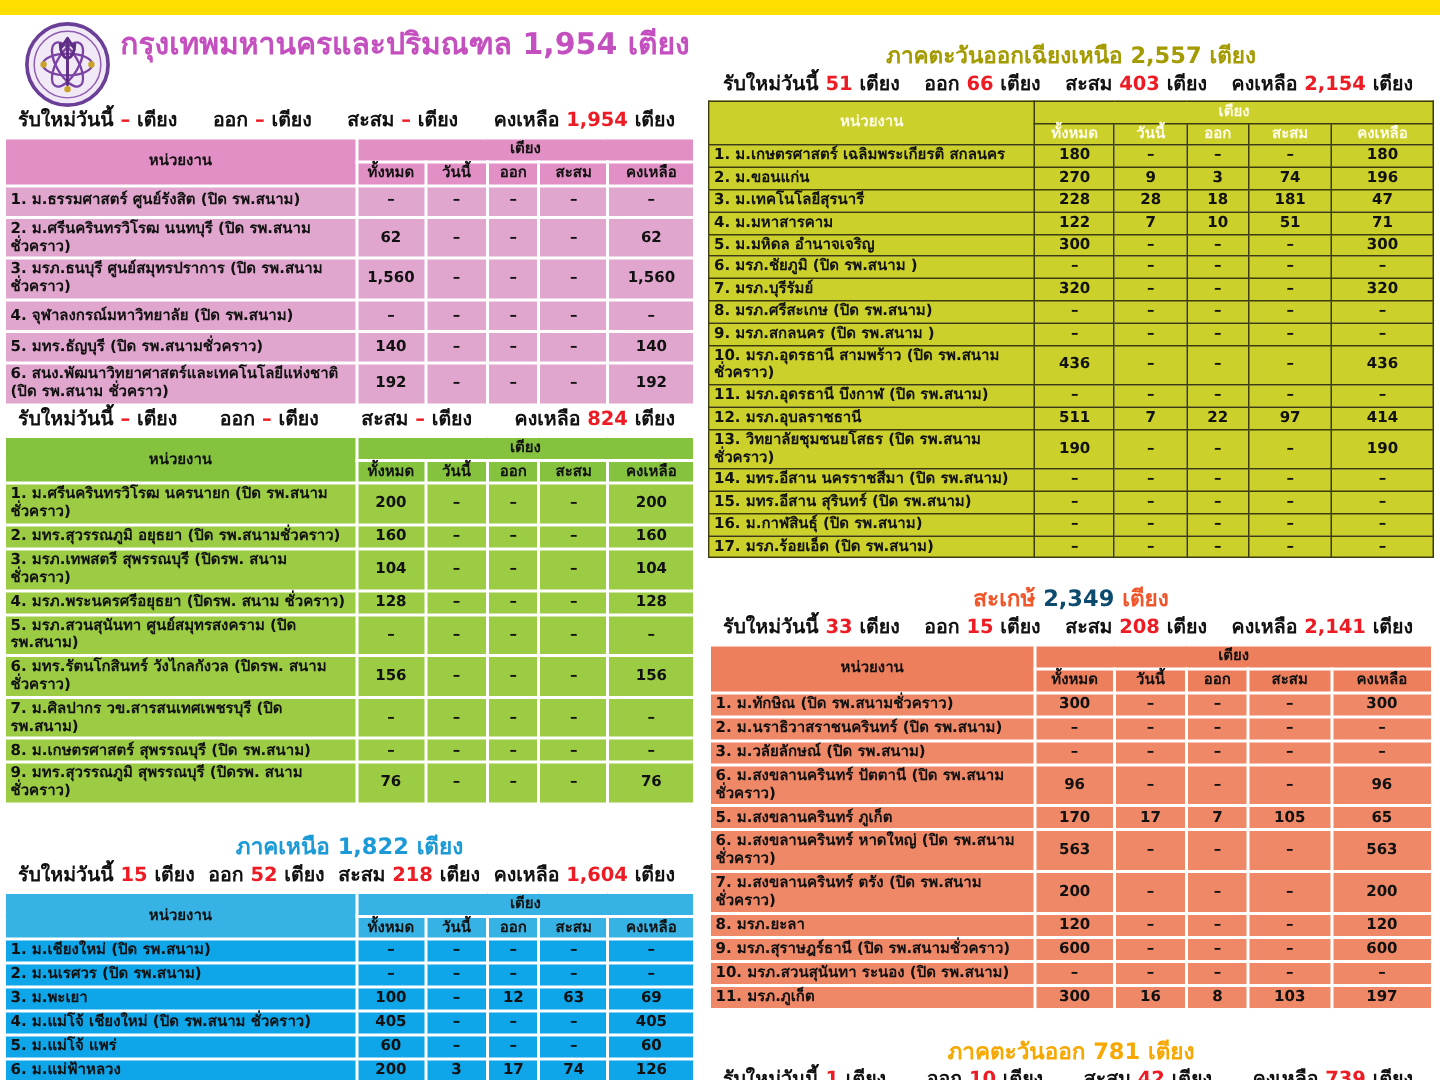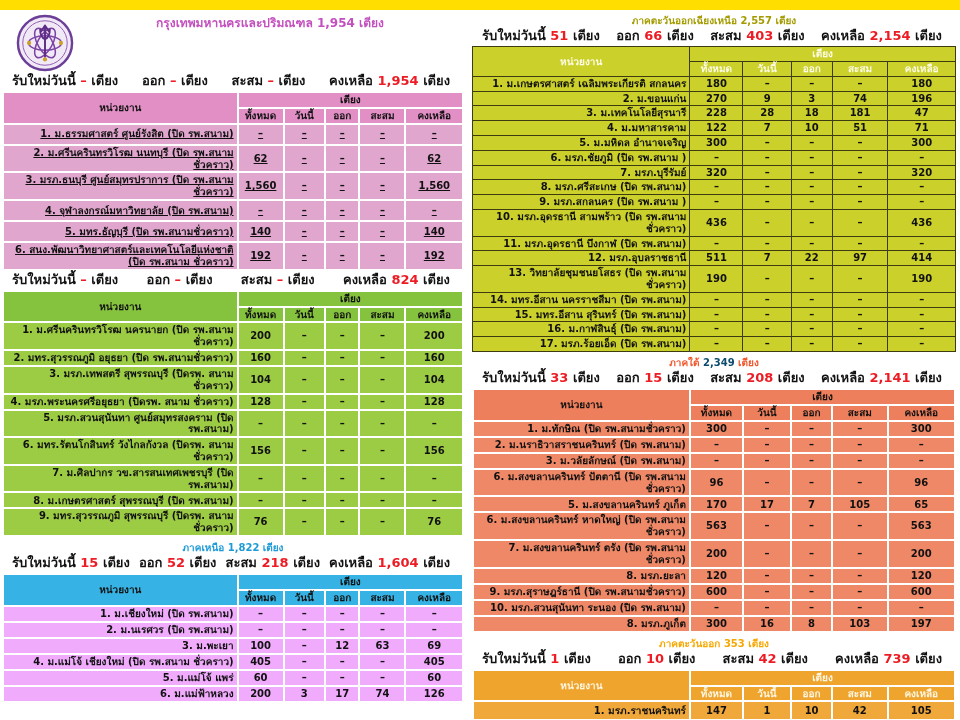--- a/index.html
+++ b/index.html
@@ -10,56 +10,56 @@
   .topbar{height:10px;background:#FFDE00;}
   .wrap{display:flex;}
   .col-left{width:462px;padding:0 2px 0 2px;}
   .col-right{width:484px;padding:0 4px 0 6px;}
 
   
   .hdr{display:flex;align-items:flex-start;margin-top:2px;}
   .logo{width:58px;height:58px;margin:2px 2px 0 14px;flex:0 0 auto;}
   .titleblock{flex:1;text-align:center;}
   .main-title{font-size:33px;font-weight:bold;color:#000;line-height:1.02;letter-spacing:-1px;}
-  .subtitle{font-size:12px;font-weight:bold;color:#C44FBF;margin-top:1px;}
+  .subtitle{font-size:20px;font-weight:bold;color:#C44FBF;margin-top:1px;}
 
   
   .stats{display:flex;justify-content:space-between;padding:1px 14px 2px 10px;
          font-weight:bold;font-size:13px;color:#111;line-height:1.25;}
   .stats .pair span{white-space:nowrap;}
   .red{color:#ED1C24;}
 
   
-  .sec-title{text-align:center;font-weight:bold;font-size:10px;line-height:1.3;margin-top:4px;}
+  .sec-title{text-align:center;font-weight:bold;font-size:15px;line-height:1.3;margin-top:18px;}
   .sec-central .sec-title{color:#2FA344;}
   .sec-north  .sec-title{color:#1B9AD7;}
   .sec-ne     .sec-title{color:#A39B00;}
   .sec-south  .sec-title{color:#F1562B;}
   .sec-south  .sec-title .beds-num{color:#0c4a6e;}
   .sec-east   .sec-title{color:#F7A800;}
 
   
   table{width:100%;border-collapse:collapse;table-layout:fixed;}
   th,td{font-size:10px;font-weight:bold;line-height:1.18;padding:1px 3px;vertical-align:middle;}
   th{text-align:center;}
   td.num{text-align:center;}
-  td.name{text-align:right;}
+  td.name{text-align:left;}
 
   .t-pink  th,.t-pink  td{border:2px solid #fff;}
   .t-pink  th{background:#E18FC4;}
   .t-pink  td{background:#E0A6CD;}
-  .t-pink  td{height:17px;text-decoration:underline;}
+  .t-pink  td{height:17px;}
 
   .t-green th,.t-green td{border:2px solid #fff;}
   .t-green th{background:#85C23E;}
   .t-green td{background:#9CCB44;height:12px;}
 
   .t-blue  th,.t-blue  td{border:2px solid #fff;}
   .t-blue  th{background:#36B3E4;}
-  .t-blue  td{background:#f0abfc;height:12px;}
+  .t-blue  td{background:#0ea5e9;height:12px;}
 
   .t-olive th,.t-olive td{border:1px solid #3c3c10;}
   .t-olive th{background:#CBD02A;color:#fdfbe8;}
   .t-olive td{background:#CBD02A;height:11px;}
 
   .t-salmon th,.t-salmon td{border:2px solid #fff;}
   .t-salmon th{background:#ED7F5C;}
   .t-salmon td{background:#EF8867;height:12px;}
 
   .t-amber th,.t-amber td{border:2px solid #fff;}
@@ -543,21 +543,21 @@
               <td class="num">–</td>
               <td class="num">–</td>
               <td class="num">–</td>
             </tr>
           </tbody>
       </table>
     </div>
 
     <div class="sec sec-south">
       <div class="sec-title">
-        <span>ภาคใต้</span>
+        <span>สะเกษ้</span>
         <span class="beds-num">2,349</span>
         <span>เตียง</span>
       </div>
       <div class="stats">
           <span class="pair"><span>รับใหม่วันนี้</span> <span class="red">33</span> <span>เตียง</span></span>
           <span class="pair"><span>ออก</span> <span class="red">15</span> <span>เตียง</span></span>
           <span class="pair"><span>สะสม</span> <span class="red">208</span> <span>เตียง</span></span>
           <span class="pair"><span>คงเหลือ</span> <span class="red">2,141</span> <span>เตียง</span></span>
         </div>
       <table class="t-salmon">
@@ -657,35 +657,35 @@
             </tr>
             <tr>
               <td class="name">10. มรภ.สวนสุนันทา ระนอง (ปิด รพ.สนาม)</td>
               <td class="num">–</td>
               <td class="num">–</td>
               <td class="num">–</td>
               <td class="num">–</td>
               <td class="num">–</td>
             </tr>
             <tr>
-              <td class="name">8. มรภ.ภูเก็ต</td>
+              <td class="name">11. มรภ.ภูเก็ต</td>
               <td class="num">300</td>
               <td class="num">16</td>
               <td class="num">8</td>
               <td class="num">103</td>
               <td class="num">197</td>
             </tr>
           </tbody>
       </table>
     </div>
 
     <div class="sec sec-east">
       <div class="sec-title">
         <span>ภาคตะวันออก</span>
-        <span class="beds-num">353</span>
+        <span class="beds-num">781</span>
         <span>เตียง</span>
       </div>
       <div class="stats">
           <span class="pair"><span>รับใหม่วันนี้</span> <span class="red">1</span> <span>เตียง</span></span>
           <span class="pair"><span>ออก</span> <span class="red">10</span> <span>เตียง</span></span>
           <span class="pair"><span>สะสม</span> <span class="red">42</span> <span>เตียง</span></span>
           <span class="pair"><span>คงเหลือ</span> <span class="red">739</span> <span>เตียง</span></span>
         </div>
       <table class="t-amber">
         <colgroup>

